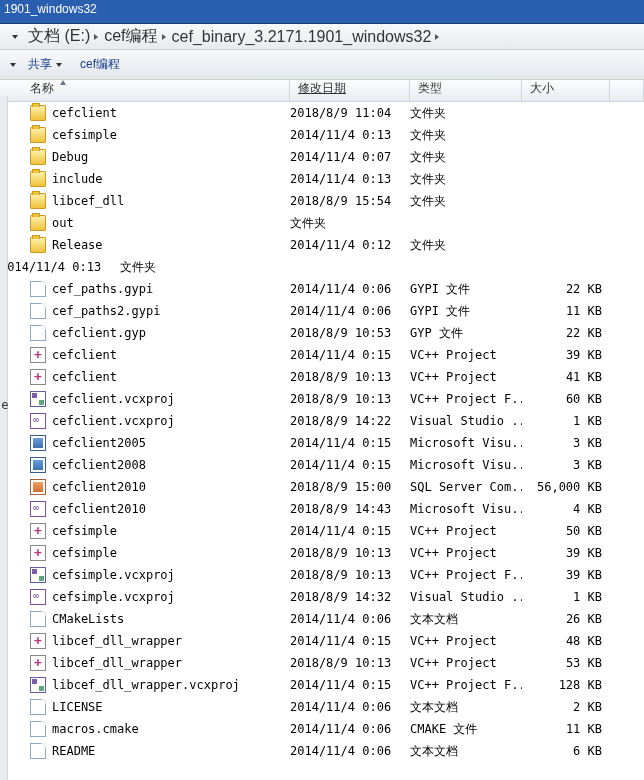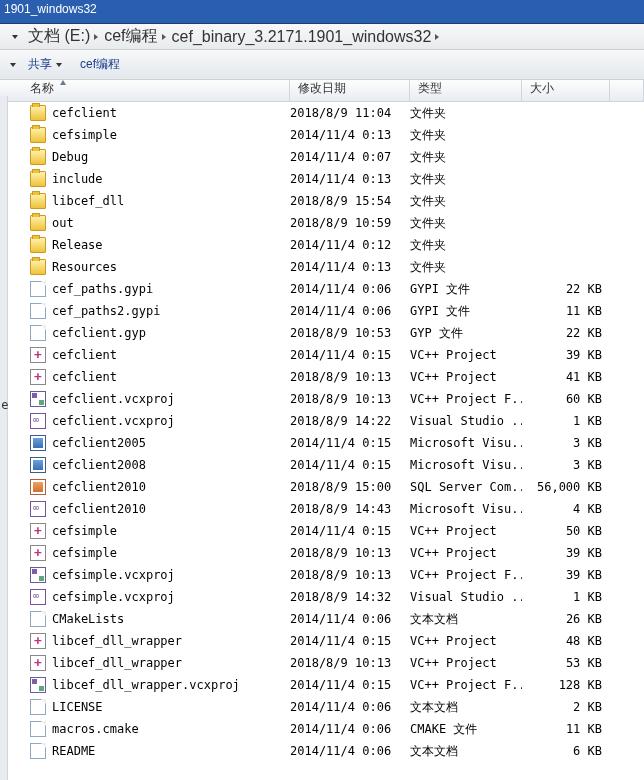--- a/index.html
+++ b/index.html
@@ -82,21 +82,21 @@
   .header-cell {
     height: 100%;
     display: flex;
     align-items: flex-start;
     padding-left: 8px;
     border-right: 1px solid #cfd6de;
     cursor: default;
     position: relative;
   }
   .col-name { width: 290px; padding-left: 30px; }
-  .col-date { width: 120px; }
+  .col-date { width: 120px; text-decoration: underline; }
   .col-type { width: 112px; }
   .col-size { width: 88px; justify-content: flex-start; }
   .col-tail { flex: 1; }
   .sort-arrow {
     width: 0; height: 0;
     border-left: 3px solid transparent;
     border-right: 3px solid transparent;
     border-bottom: 5px solid #6b7b8c;
     margin-left: 6px;
   }
@@ -340,38 +340,33 @@
       </div>
       <div class="cell cell-date">2018/8/9 15:54</div>
       <div class="cell cell-type">文件夹</div>
       <div class="cell cell-size"></div>
     </div>
     <div class="file-row">
       <div class="cell cell-name">
         <span class="icon icon-folder"></span>
         <span>out</span>
       </div>
-      <div class="cell cell-date">2018/8/9 10:59</div>
       <div class="cell cell-type">文件夹</div>
       <div class="cell cell-size"></div>
     </div>
     <div class="file-row">
       <div class="cell cell-name">
         <span class="icon icon-folder"></span>
         <span>Release</span>
       </div>
       <div class="cell cell-date">2014/11/4 0:12</div>
       <div class="cell cell-type">文件夹</div>
       <div class="cell cell-size"></div>
     </div>
     <div class="file-row">
-      <div class="cell cell-name">
-        <span class="icon icon-folder"></span>
-        <span>Resources</span>
-      </div>
       <div class="cell cell-date">2014/11/4 0:13</div>
       <div class="cell cell-type">文件夹</div>
       <div class="cell cell-size"></div>
     </div>
     <div class="file-row">
       <div class="cell cell-name">
         <span class="icon icon-file-generic"></span>
         <span>cef_paths.gypi</span>
       </div>
       <div class="cell cell-date">2014/11/4 0:06</div>

